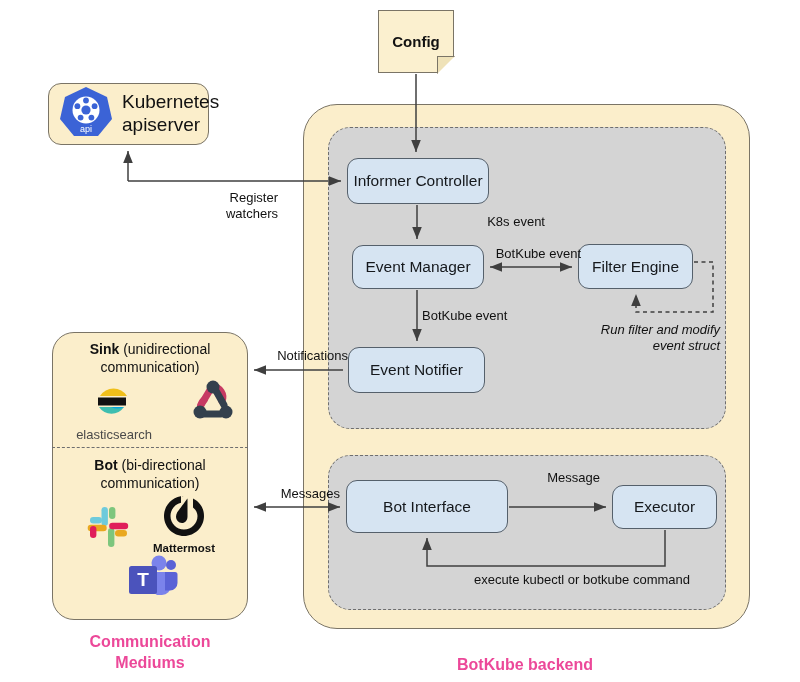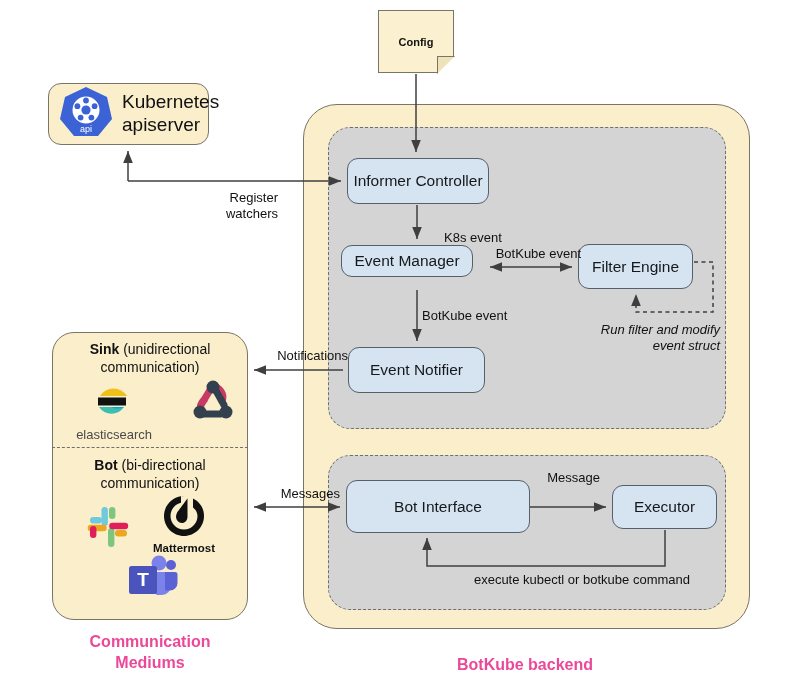--- a/index.html
+++ b/index.html
@@ -29,32 +29,32 @@
     border-top:1.5px dashed #6e6e6e;
   }
 
   
   .pbox{
     background:#d6e4f2;border:1.4px solid #55606b;border-radius:11px;
     display:flex;align-items:center;justify-content:center;
     font-size:15.5px;color:#15181c;text-align:left;line-height:1.15;
   }
   .b-informer{left:347px;top:158px;width:142px;height:46px;}
-  .b-eventmgr{left:341px;top:245px;width:132px;height:32px;}
+  .b-eventmgr{left:352px;top:245px;width:132px;height:44px;}
   .b-notifier{left:348px;top:347px;width:137px;height:46px;}
   .b-filter  {left:578px;top:244px;width:115px;height:45px;}
-  .b-botiface{left:346px;top:480px;width:184px;height:53px;}
+  .b-botiface{left:346px;top:480px;width:162px;height:53px;}
   .b-executor{left:612px;top:485px;width:105px;height:44px;}
 
   
   .confignote{
     left:378px;top:10px;width:76px;height:63px;
     background:#fbf0cf;border:1.4px solid #7a7466;
     display:flex;align-items:center;justify-content:center;
-    font-size:11px;font-weight:bold;color:#111;
+    font-size:15px;font-weight:bold;color:#111;
     clip-path:polygon(0 0,100% 0,100% 74%,78% 100%,0 100%);
   }
   .confignote-fold{
     left:437px;top:56px;width:18px;height:18px;
     background:#efe2b8;border-left:1.4px solid #7a7466;border-top:1.4px solid #7a7466;
     clip-path:polygon(0 0,100% 0,0 100%);
   }
 
   
   .k8sbox{
@@ -170,21 +170,21 @@
   </div>
   <div class="abs pbox b-executor">
     <span>Executor</span>
   </div>
 
   <div class="lbl" style="left:148px;top:190px;width:130px;">
     <span>Register</span><br>
     <span>watchers</span>
   </div>
 
-  <div class="lbl" style="left:444px;top:214px;width:110px;text-align:left;margin-top:16px;">K8s event</div>
+  <div class="lbl" style="left:435px;top:214px;width:110px;text-align:right;">K8s event</div>
 
   <div class="lbl" style="left:489px;top:246px;width:92px;">BotKube event</div>
 
   <div class="lbl" style="left:422px;top:308px;width:120px;text-align:left;">BotKube event</div>
 
   <div class="lbl" style="left:595px;top:322px;width:125px;font-style:italic;">
     <span>Run filter and modify</span><br>
     <span>event struct</span>
   </div>
 

